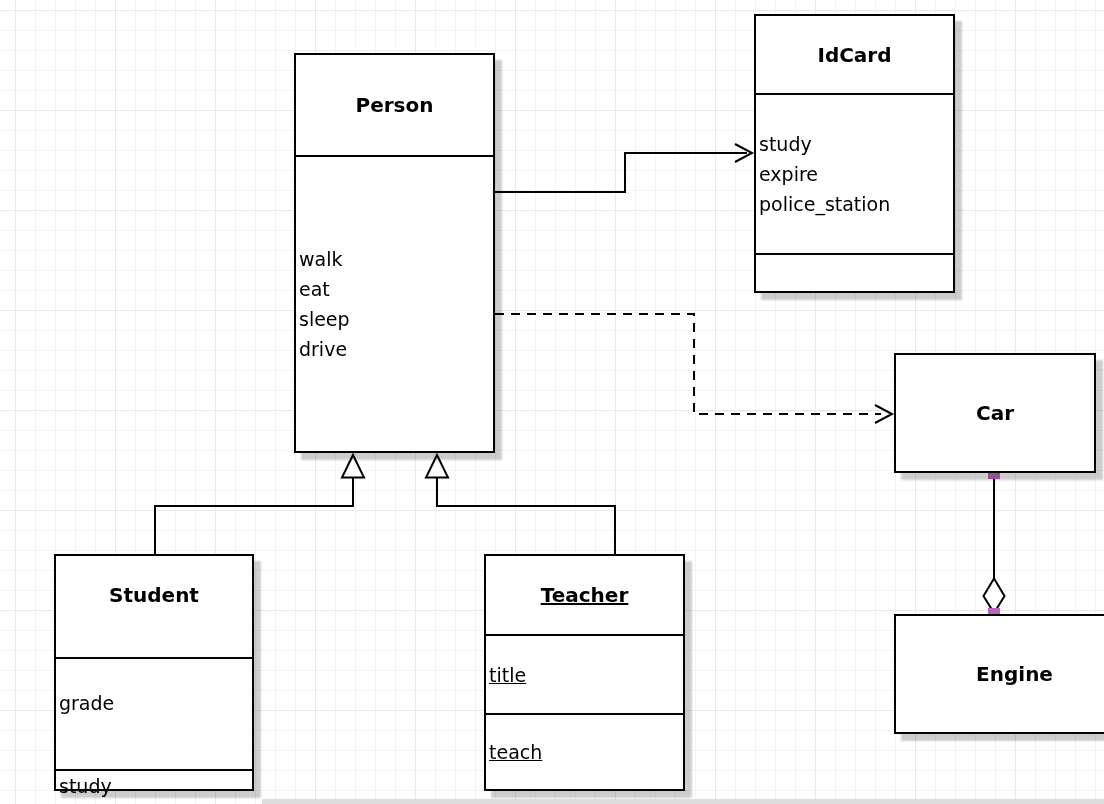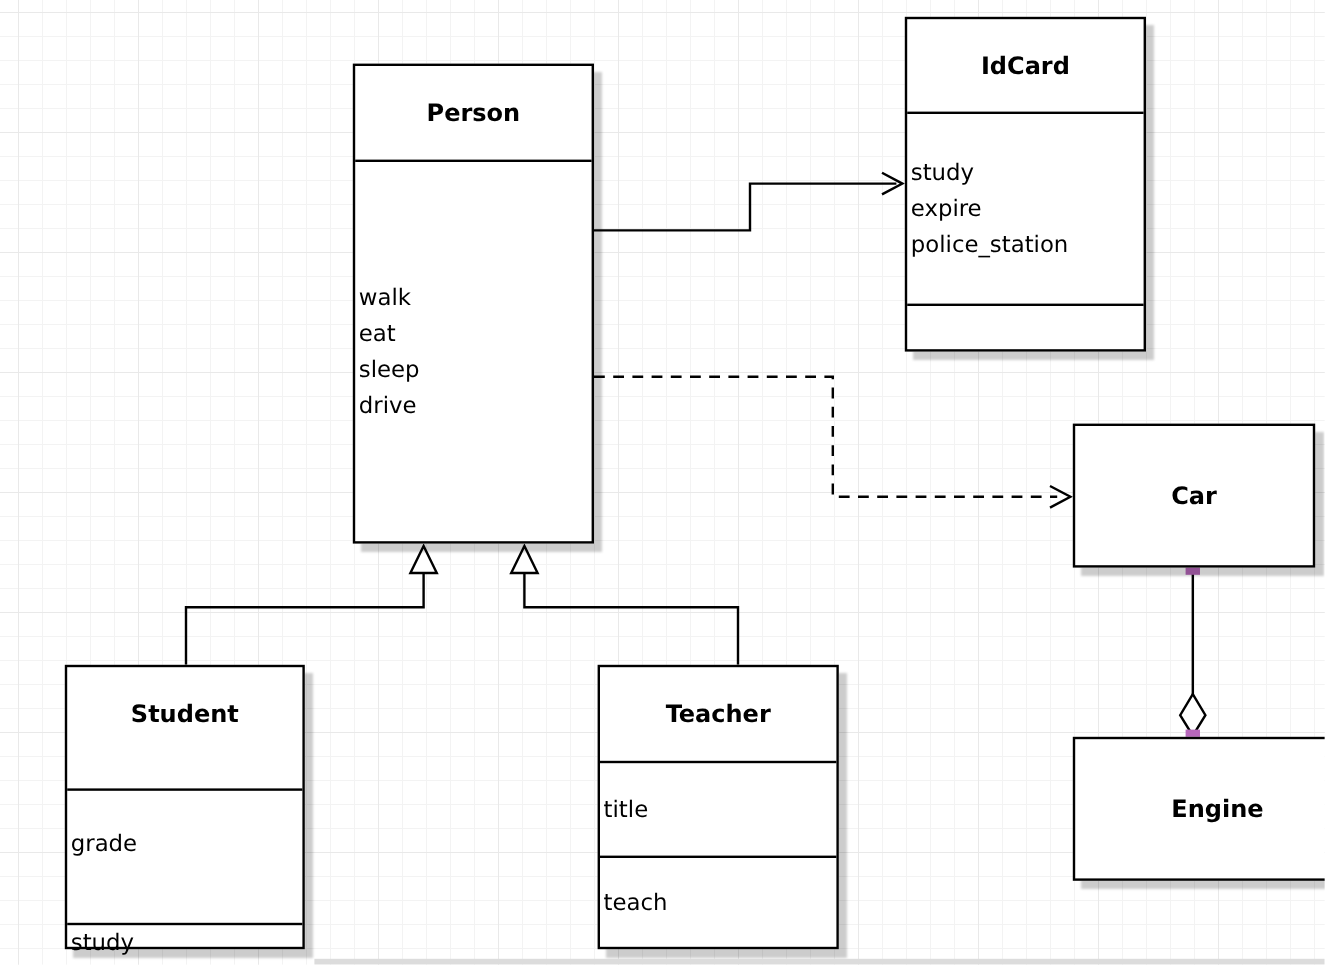--- a/index.html
+++ b/index.html
@@ -50,32 +50,32 @@
     flex-direction: column;
     justify-content: center;
     padding-left: 3px;
     font-size: 19px;
     line-height: 30px;
     flex: 0 0 auto;
   }
   .grow { flex: 1 1 auto; }
 
   #box-person  { left: 294px; top: 53px;  width: 201px; height: 400px; }
-  #box-person  .cls-title { height: 78px; }
+  #box-person  .cls-title { height: 100px; }
   #box-person  .sec-attrs { height: 161px; }
 
   #box-idcard  { left: 754px; top: 14px;  width: 201px; height: 279px; }
   #box-idcard  .cls-title { height: 77px; }
   #box-idcard  .sec-attrs { height: 160px; }
 
   #box-student { left: 54px;  top: 554px; width: 200px; height: 237px; gap: 23px; }
   #box-student .cls-title { height: 78px; }
   #box-student .sec-attrs { height: 89px; }
 
-  #box-teacher { left: 498px; top: 554px; width: 201px; height: 237px; }
+  #box-teacher { left: 484px; top: 554px; width: 201px; height: 237px; text-decoration: underline; }
   #box-teacher .cls-title { height: 78px; }
   #box-teacher .sec-attrs { height: 79px; }
 
   #box-car     { left: 894px; top: 353px; width: 202px; height: 120px; }
   #box-engine  { left: 894px; top: 614px; width: 241px; height: 120px; }
   #box-car .cls-title, #box-engine .cls-title { flex: 1 1 auto; }
 
   .canvas-edge-strip {
     position: absolute;
     left: 262px; top: 799px;

